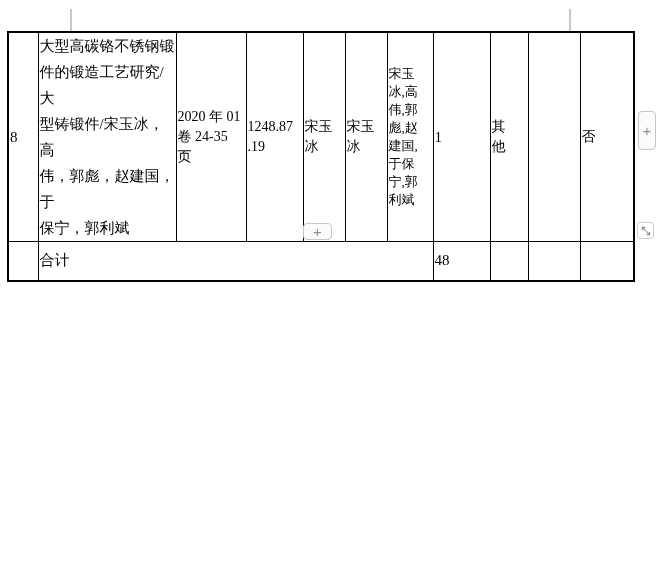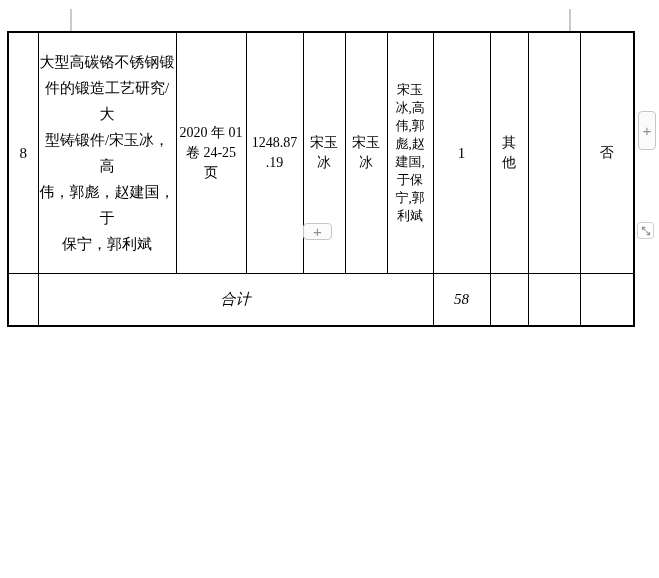--- a/index.html
+++ b/index.html
@@ -23,28 +23,28 @@
   table.doc-table {
     position: absolute;
     left: 7px; top: 31px;
     width: 626px;
     border-collapse: collapse;
     table-layout: fixed;
     border: 2px solid #000000;
   }
   table.doc-table td {
     border: 1.5px solid #000000;
-    text-align: center;
+    text-align: left;
     vertical-align: middle;
-    padding: 16px 1px;
+    padding: 0 1px;
     white-space: pre-line;
     overflow: hidden;
   }
   tr.row-data  { height: 150px; }
-  tr.row-total { height: 39px; font-style: italic;  }
+  tr.row-total { height: 39px;  }
 
   td.c-seq     { font-size: 15px; }
   td.c-title   { font-size: 15px; line-height: 26px; }
   td.c-mid     { font-size: 14px; line-height: 20px; }
   td.c-authors { font-size: 13px; line-height: 18px; }
   td.c-count   { font-size: 15px; }
   tr.row-total td { font-size: 15px; }
 
   .editor-btn {
     position: absolute;
@@ -98,21 +98,21 @@
     </colgroup>
     <tbody>
       <tr class="row-data">
         <td class="c-seq">8</td>
         <td class="c-title">大型高碳铬不锈钢锻
 件的锻造工艺研究/大
 型铸锻件/宋玉冰，高
 伟，郭彪，赵建国，于
 保宁，郭利斌</td>
         <td class="c-mid">2020 年 01
-卷 24-25 页</td>
+卷 24-35 页</td>
         <td class="c-mid">1248.87
 .19</td>
         <td class="c-mid">宋玉
 冰</td>
         <td class="c-mid">宋玉
 冰</td>
         <td class="c-authors">宋玉
 冰,高
 伟,郭
 彪,赵
@@ -122,21 +122,21 @@
 利斌</td>
         <td class="c-count">1</td>
         <td class="c-mid">其
 他</td>
         <td class="c-mid"></td>
         <td class="c-mid">否</td>
       </tr>
       <tr class="row-total">
         <td></td>
         <td colspan="6">合计</td>
-        <td>58</td>
+        <td>48</td>
         <td></td>
         <td></td>
         <td></td>
       </tr>
     </tbody>
   </table>
 
   <button class="editor-btn btn-add-col">
     <span>+</span>
   </button>

